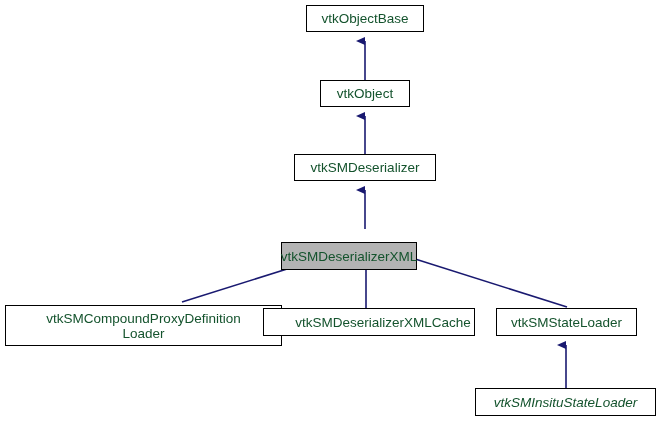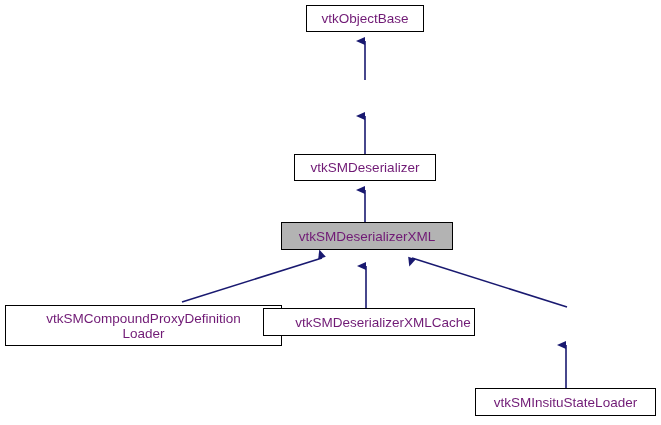--- a/index.html
+++ b/index.html
@@ -22,21 +22,21 @@
     left: 0;
     top: 0;
     width: 661px;
     height: 425px;
   }
   .node {
     position: absolute;
     box-sizing: border-box;
     border: 1px solid #000000;
     background: #ffffff;
-    color: #701a75;
+    color: #14532d;
     font-size: 13.5px;
     line-height: 15px;
     display: flex;
     align-items: center;
     justify-content: center;
     text-align: center;
     white-space: pre-line;
     z-index: 2;
   }
   .node.current {
@@ -86,36 +86,42 @@
 
     <g>
       <line x1="566" y1="388" x2="566" y2="345" stroke="#191970" stroke-width="1.6" marker-end="url(#arrowUp)"></line>
     </g>
   </svg>
 
   <div class="node" style="left:306px; top:5px; width:118px; height:27px;">
     <span class="node-label">vtkObjectBase</span>
   </div>
 
+  <div class="node" style="left:320px; top:80px; width:90px; height:27px;">
+    <span class="node-label">vtkObject</span>
+  </div>
 
   <div class="node" style="left:294px; top:154px; width:142px; height:27px;justify-content:center;">
     <span class="node-label">vtkSMDeserializer</span>
   </div>
 
-  <div class="node current" style="left:281px; top:222px; width:172px; height:28px;">
+  <div class="node current" style="left:281px; top:242px; width:136px; height:28px;">
     <span class="node-label">vtkSMDeserializerXML</span>
   </div>
 
   <div class="node" style="left:5px; top:305px; width:277px; height:41px;">
     <span class="node-label">vtkSMCompoundProxyDefinition
 Loader</span>
   </div>
 
   <div class="node" style="left:263px; top:308px; width:212px; height:28px;padding-left:28px;">
     <span class="node-label">vtkSMDeserializerXMLCache</span>
   </div>
 
+  <div class="node" style="left:496px; top:308px; width:141px; height:28px;">
+    <span class="node-label">vtkSMStateLoader</span>
+  </div>
 
-  <div class="node" style="left:475px; top:388px; width:181px; height:28px;">
+  <div class="node" style="left:475px; top:388px; width:181px; height:28px;font-style:italic;">
     <span class="node-label">vtkSMInsituStateLoader</span>
   </div>
 
 </div>
 
 </body></html>

